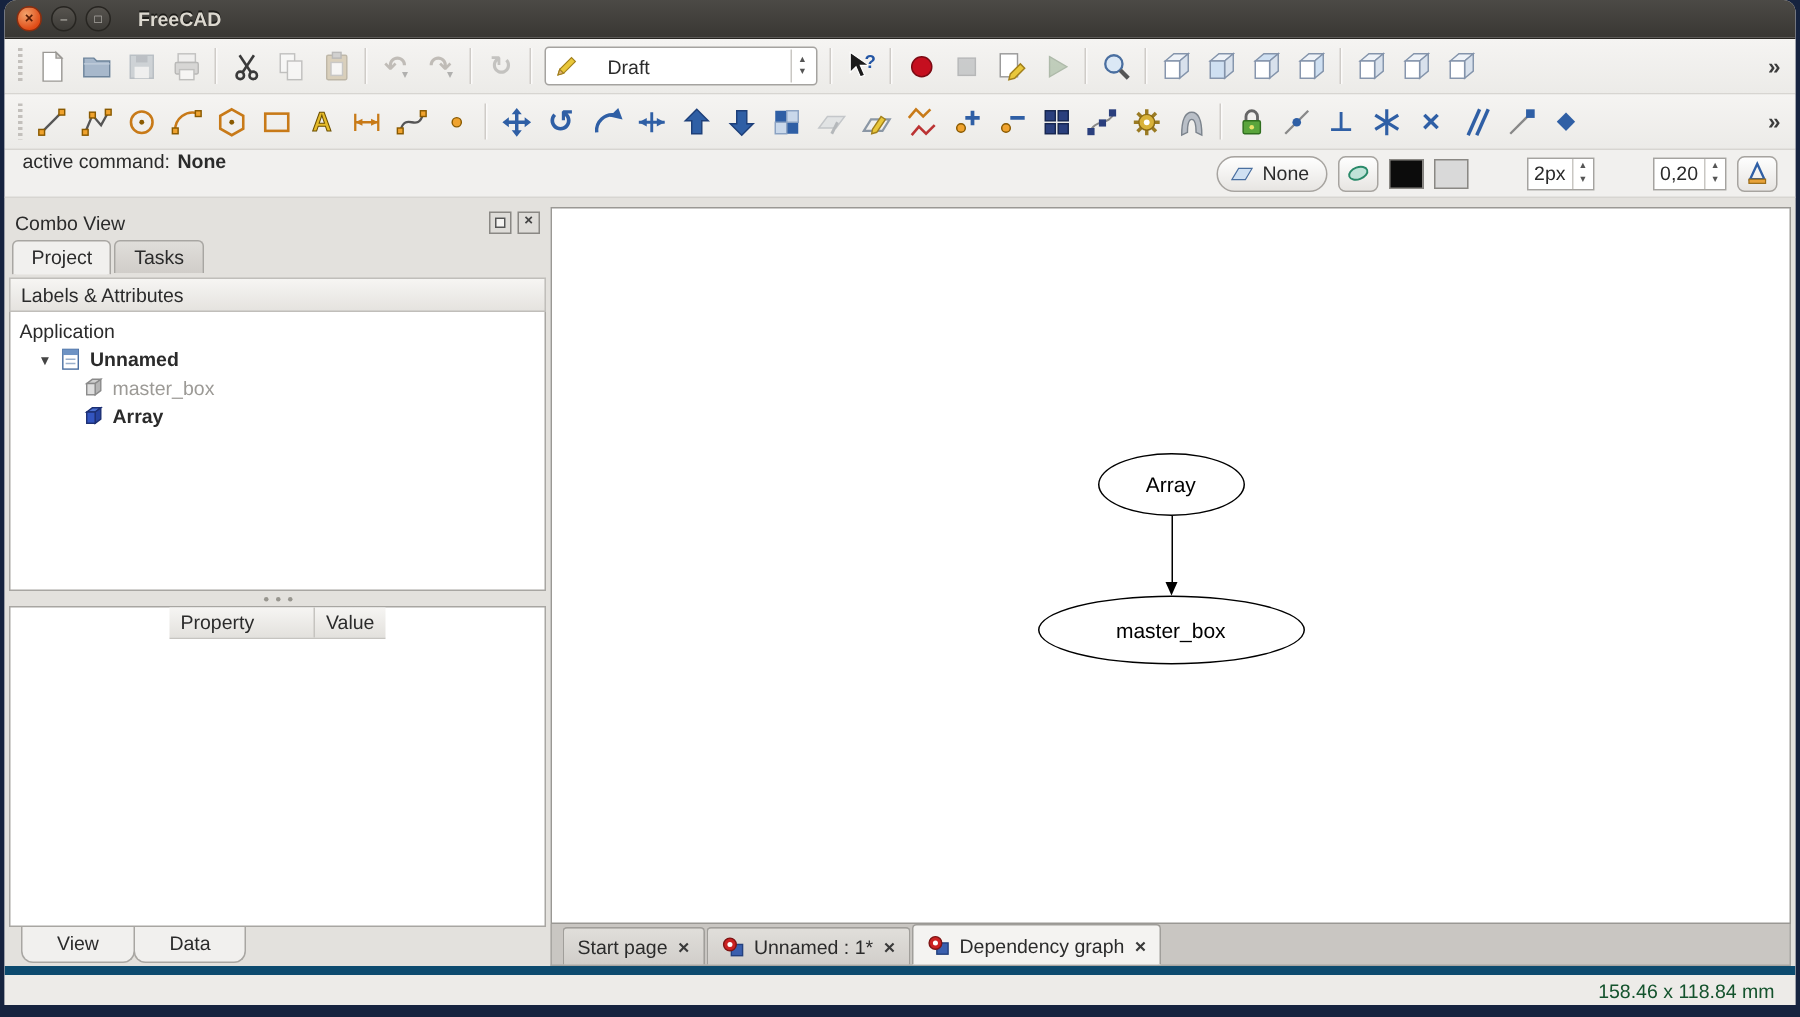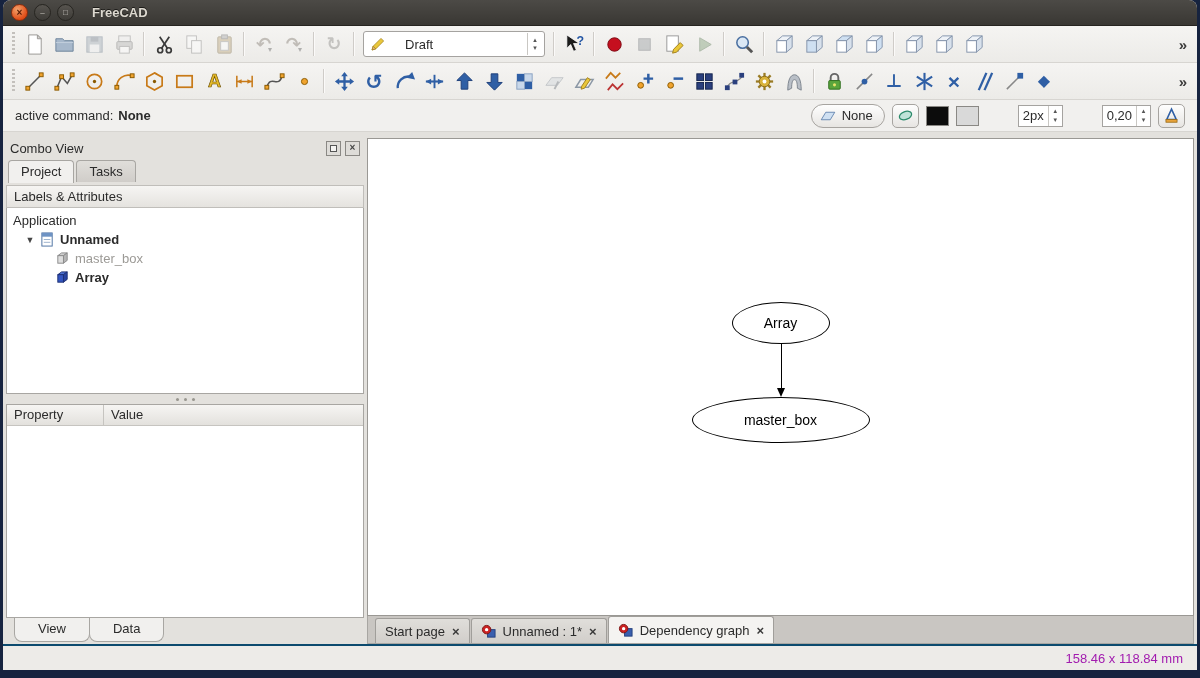--- a/index.html
+++ b/index.html
@@ -22,21 +22,21 @@
 .glyph{font-size:18px;line-height:1;font-weight:bold;}
 .blue{color:#2f5fa5;}
 .brownish{color:#8a7f70;}
 .grayg{color:#8f8d89;}
 .dd{font-size:8px;color:#666;margin-left:-3px;align-self:flex-end;padding-bottom:5px;}
 .combo{height:26px;min-width:182px;background:#fff;border:1px solid #a5a3a0;border-radius:3px;display:flex;align-items:center;padding:0 2px 0 5px;margin:0 4px;gap:18px;flex:0 0 auto;}
 .combo svg{width:18px;height:18px;}
 .combo .spin{margin-left:auto;width:15px;height:22px;border-left:1px solid #c9c7c3;display:flex;flex-direction:column;align-items:center;justify-content:center;color:#555;}
 .spinglyph{font-size:7px;line-height:1.15;font-weight:normal;}
 .ovf{margin-left:auto;font-size:15px;font-weight:bold;color:#3c3c3c;padding:0 6px;}
-.cmdrow{height:32px;flex:0 0 32px;display:flex;align-items:center;background:#f1f0ee;border-bottom:1px solid #d7d5d1;padding:0 12px;gap:5px;}
+.cmdrow{height:32px;flex:0 0 32px;display:flex;background:#f1f0ee;border-bottom:1px solid #d7d5d1;padding:0 12px;gap:5px;}
 .right-cluster{margin-left:auto;display:flex;align-items:center;gap:7px;}
 .wp-btn{height:24px;border:1px solid #a7a4a0;border-radius:12px;background:linear-gradient(#fefefe,#e7e5e2);display:flex;align-items:center;padding:0 11px 0 7px;gap:5px;}
 .wp-btn svg{width:18px;height:18px;}
 .mini-btn{width:27px;height:24px;border:1px solid #a7a4a0;border-radius:5px;background:linear-gradient(#fefefe,#e7e5e2);display:flex;align-items:center;justify-content:center;}
 .mini-btn svg{width:19px;height:19px;}
 .swatch{width:23px;height:20px;border:1px solid #8a8884;}
 .sw-black{background:#0c0c0c;}
 .sw-gray{background:#d9d9d9;}
 .spinbox{height:22px;background:#fff;border:1px solid #a5a3a0;display:flex;align-items:stretch;margin-left:32px;}
 .spinbox .val{padding:2px 4px;min-width:28px;display:flex;align-items:center;}
@@ -54,41 +54,41 @@
 .tree-box{background:#fff;border:1px solid #a8a6a2;border-top:none;height:186px;flex:0 0 186px;padding-top:3px;overflow:hidden;}
 .tree-row{height:19px;display:flex;align-items:center;gap:5px;padding-left:6px;}
 .tree-row svg{width:15px;height:15px;flex:0 0 auto;}
 .indent1{padding-left:18px;}
 .indent2{padding-left:48px;}
 .bold{font-weight:bold;}
 .muted{color:#9c9a96;}
 .expander{font-size:9px;color:#444;width:10px;text-align:center;font-weight:normal;}
 .splitter{height:10px;flex:0 0 10px;display:flex;align-items:center;justify-content:center;}
 .grip{width:3px;height:3px;border-radius:50%;background:#98968f;box-shadow:8px 0 0 #98968f,-8px 0 0 #98968f;}
-.prop-box{flex:1;background:#fff;border:1px solid #a8a6a2;display:flex;flex-direction:column;min-height:0;}
+.prop-box{flex:1;background:#fff;border:1px solid #a8a6a2;display:flex;flex-direction:column;min-height:0;align-items:center;}
 .prop-hdr{display:flex;height:21px;flex:0 0 21px;background:linear-gradient(#f6f5f3,#e3e1dd);border-bottom:1px solid #c6c4c0;}
 .prop-hdr .cell{padding:2px 7px;border-right:1px solid #c6c4c0;}
 .prop-hdr .c1{width:97px;}
 .prop-hdr .c2{flex:1;border-right:none;}
 .prop-body{flex:1;background:#fff;}
 .south-tabs{height:26px;flex:0 0 26px;display:flex;padding-left:8px;}
 .s-tab{padding:3px 23px;background:#f1f0ee;border:1px solid #a8a6a2;border-top:none;border-radius:0 0 8px 8px;margin-right:-1px;height:24px;}
 .canvas-wrap{flex:1;display:flex;flex-direction:column;min-height:0;}
 .canvas{flex:1;background:#fff;border:1px solid #9a9894;position:relative;overflow:hidden;}
 .node{position:absolute;left:50%;transform:translateX(-50%);border:1px solid #000;border-radius:50%;background:#fff;display:flex;align-items:center;justify-content:center;font-size:14px;color:#000;}
 .node-a{top:163px;width:98px;height:42px;}
 .node-b{top:258px;width:178px;height:46px;}
 .edge{position:absolute;left:50%;top:205px;height:45px;width:0;border-left:1px solid #000;}
 .arrowhead{position:absolute;left:50%;top:249px;transform:translateX(-50%);width:0;height:0;border:4.5px solid transparent;border-bottom:none;border-top:9px solid #000;}
 .doc-tabs{height:28px;flex:0 0 28px;display:flex;align-items:flex-end;background:#c9c6c2;border:1px solid #a8a6a2;border-top:none;padding-left:7px;gap:1px;}
 .d-tab{height:25px;display:flex;align-items:center;gap:7px;padding:0 9px;border:1px solid #a09e9a;border-bottom:none;border-radius:3px 3px 0 0;background:linear-gradient(#e0deda,#d1cecA);background:linear-gradient(#e0deda,#d1ceca);}
 .d-tab.active{background:#f4f3f1;height:27px;}
 .d-tab svg{width:15px;height:15px;}
 .tab-x{font-weight:bold;font-size:13px;color:#3a3a3a;}
-.status{height:26px;flex:0 0 26px;background:#edebe8;border-top:2px solid #0c4a6e;display:flex;align-items:center;justify-content:flex-end;padding:0 14px;color:#a21caf;text-align:center;}
+.status{height:26px;flex:0 0 26px;background:#edebe8;border-top:6px solid #0c4a6e;display:flex;align-items:center;justify-content:flex-end;padding:0 14px;color:#14532d;text-align:center;}
 svg text{font-family:inherit;}
 </style>
 </head>
 <body>
 
 <div class="screen">
 <div class="window">
 
   <div class="titlebar">
     <div class="winbtn close">×</div>

